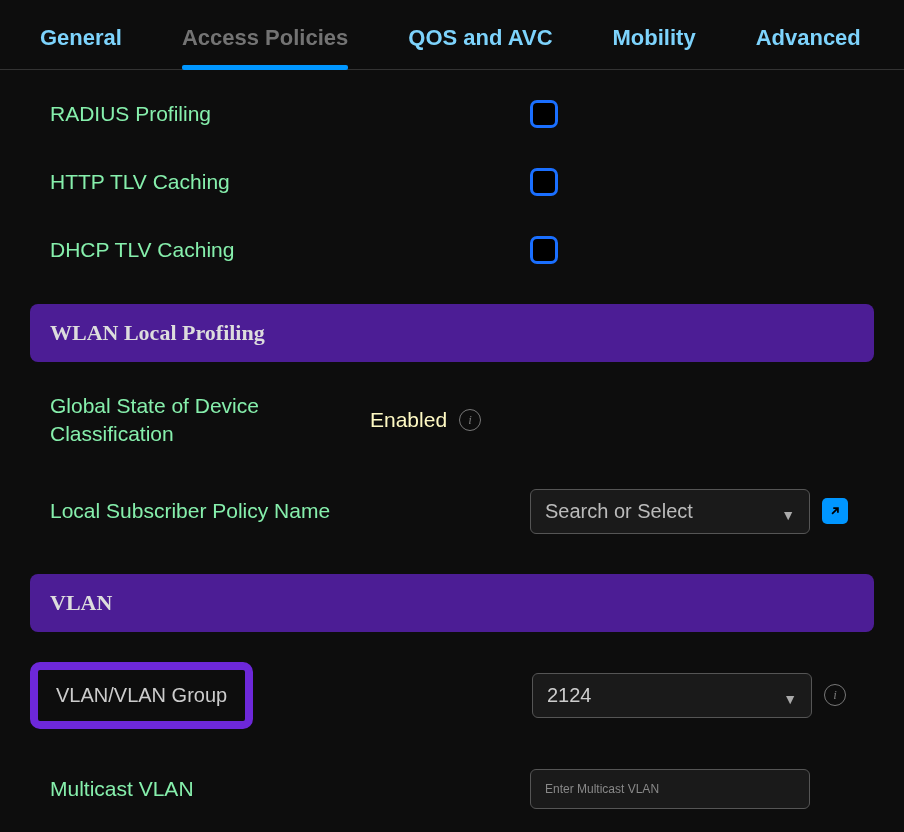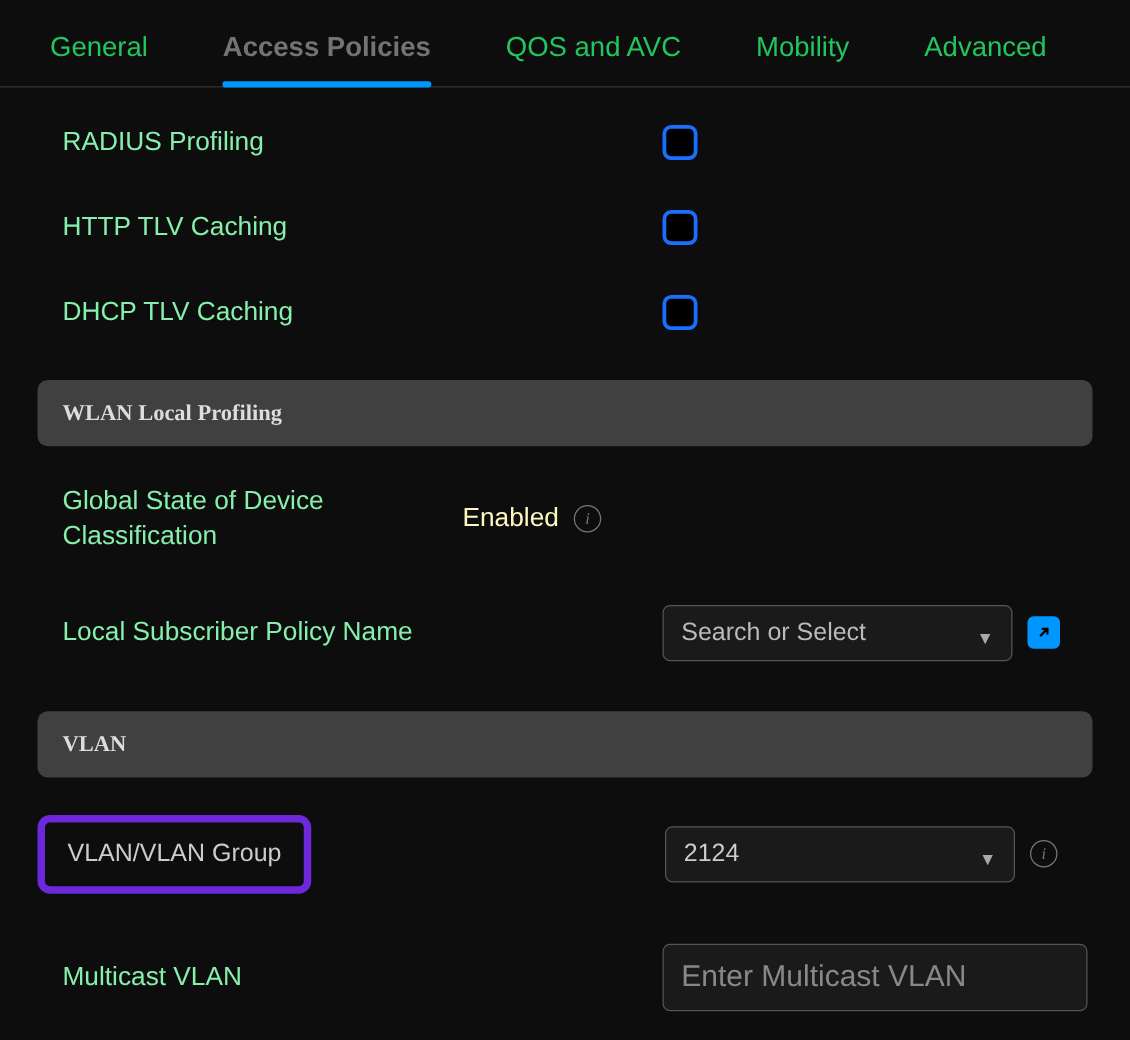--- a/index.html
+++ b/index.html
@@ -18,23 +18,24 @@
   }
   .tabs {
     display: flex;
     border-bottom: 1px solid #333;
     padding: 0 10px;
     gap: 0;
   }
   .tab {
     padding: 25px 30px 18px 30px;
     font-size: 22px;
-    color: #22c55e;
+    color: #7dd3fc;
     cursor: pointer;
     position: relative;
+    font-weight: bold;
   }
   .tab.active {
     color: #737373;
     font-weight: bold;
   }
   .tab.active::after {
     content: "";
     position: absolute;
     left: 30px;
     right: 30px;
@@ -65,27 +66,27 @@
   }
   .checkbox {
     width: 28px;
     height: 28px;
     border: 3px solid #1a6fff;
     border-radius: 7px;
     background: #000;
     cursor: pointer;
   }
   .section-header {
-    background: #404040;
+    background: #4c1d95;
     border-radius: 8px;
     padding: 16px 20px;
     margin: 0 0 30px 0;
     font-family: Georgia, "Times New Roman", serif;
     font-weight: bold;
-    font-size: 18px;
+    font-size: 22px;
     color: #ddd;
   }
   .enabled-text {
     color: #fef9c3;
     font-size: 21px;
   }
   .info-icon {
     display: inline-flex;
     align-items: center;
     justify-content: center;
@@ -133,27 +134,27 @@
     width: 14px;
     height: 14px;
   }
   .text-input {
     background: #1a1a1a;
     border: 1px solid #555;
     border-radius: 6px;
     padding: 12px 14px;
     min-width: 280px;
     color: #ccc;
-    font-size: 24px;
+    font-size: 12px;
   }
   .text-input::placeholder {
     color: #888;
   }
   .highlight-box {
-    border: 6px solid #6d28d9;
+    border: 8px solid #6d28d9;
     border-radius: 10px;
     padding: 14px 18px;
     margin-left: -2px;
     text-align: right;
   }
   .row.highlighted {
     padding-left: 0;
     margin-left: 2px;
   }
   .row.highlighted .row-label-wrap {

